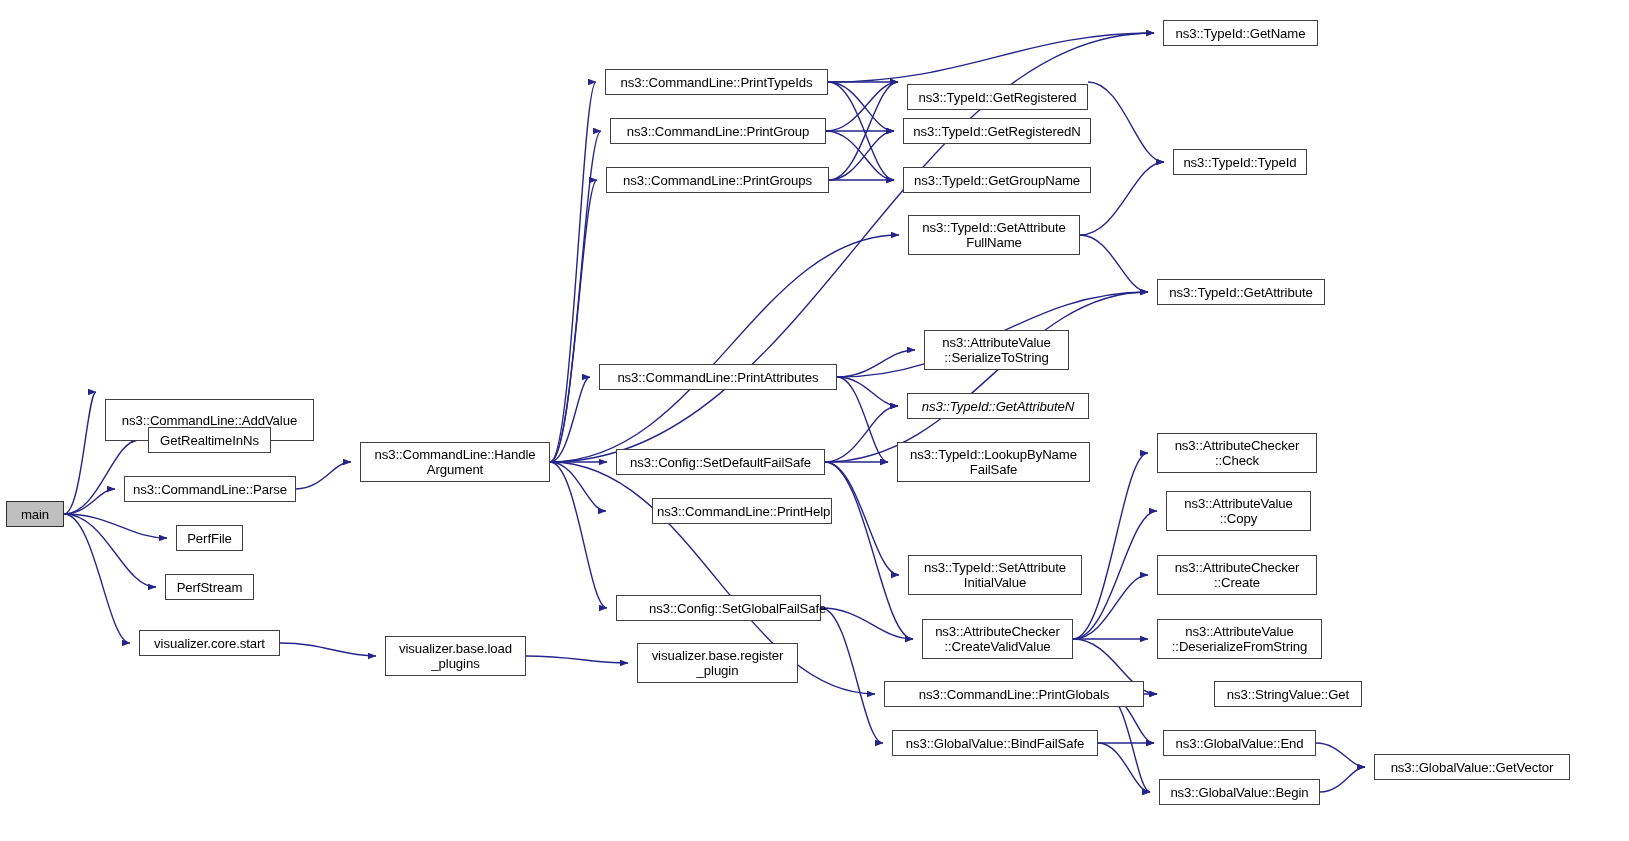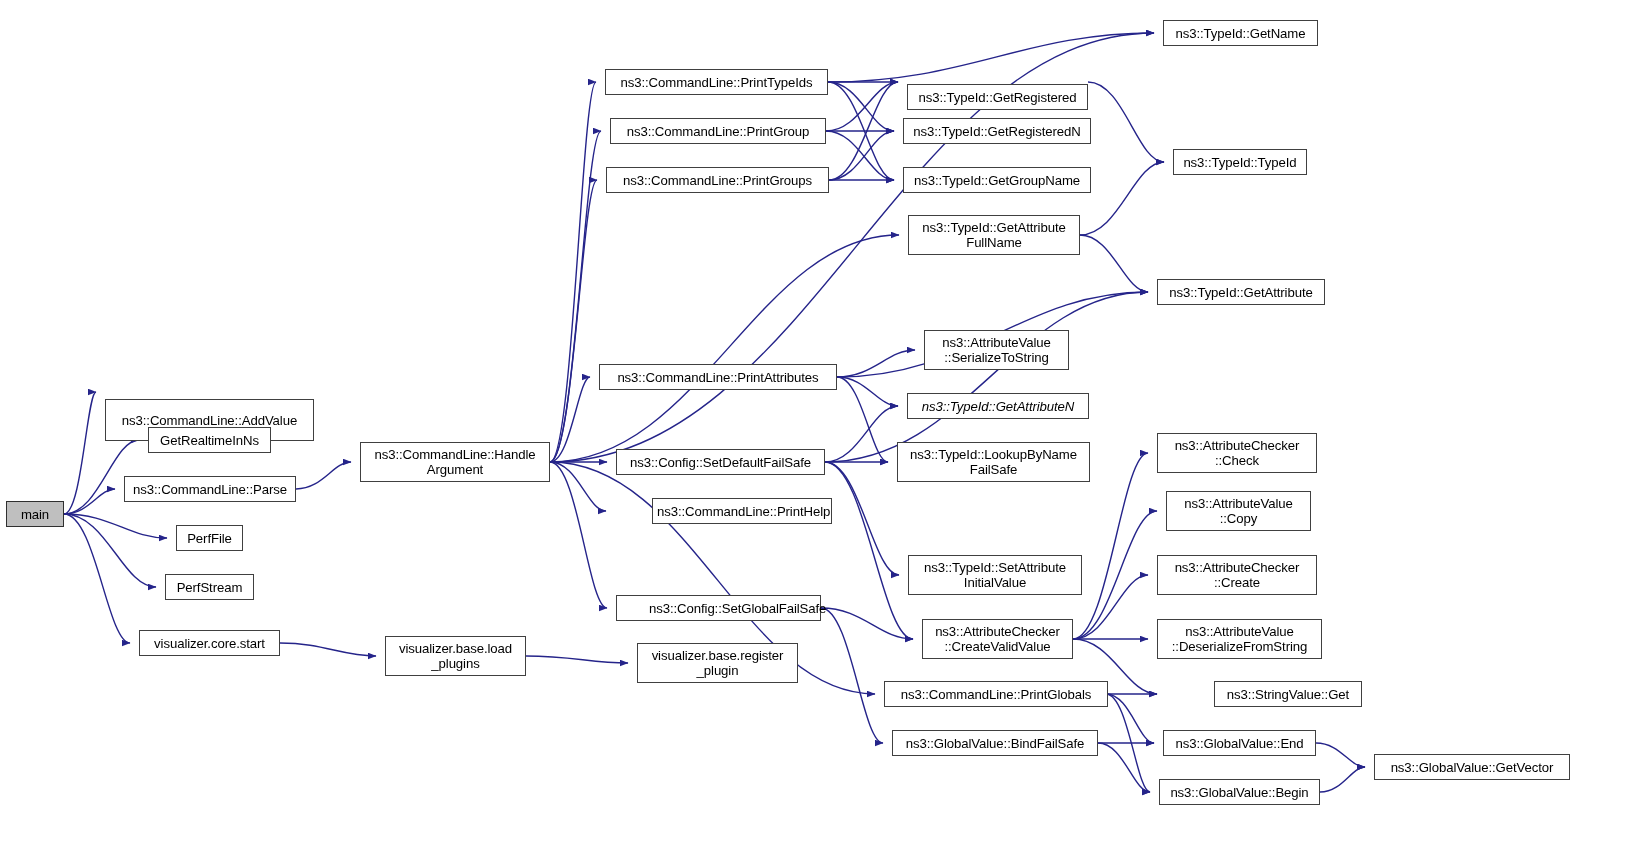--- a/index.html
+++ b/index.html
@@ -113,21 +113,21 @@
 _plugin</span></div>
       <div class="node" style="left: 360px; top: 442px; width: 190px; height: 40px;"><span class="lbl">ns3::CommandLine::Handle
 Argument</span></div>
       <div class="node" style="left: 605px; top: 69px; width: 223px; height: 26px;"><span class="lbl">ns3::CommandLine::PrintTypeIds</span></div>
       <div class="node" style="left: 610px; top: 118px; width: 216px; height: 26px;"><span class="lbl">ns3::CommandLine::PrintGroup</span></div>
       <div class="node" style="left: 606px; top: 167px; width: 223px; height: 26px;"><span class="lbl">ns3::CommandLine::PrintGroups</span></div>
       <div class="node" style="left: 599px; top: 364px; width: 238px; height: 26px;"><span class="lbl">ns3::CommandLine::PrintAttributes</span></div>
       <div class="node" style="left: 616px; top: 449px; width: 209px; height: 26px;"><span class="lbl">ns3::Config::SetDefaultFailSafe</span></div>
       <div class="node" style="left: 615px; top: 498px; width: 180px; height: 26px; margin-left: 37px;"><span class="lbl">ns3::CommandLine::PrintHelp</span></div>
       <div class="node" style="left: 616px; top: 595px; width: 205px; height: 26px; padding-left: 32px;"><span class="lbl">ns3::Config::SetGlobalFailSafe</span></div>
-      <div class="node" style="left: 884px; top: 681px; width: 224px; height: 26px;"><span class="lbl">ns3::CommandLine::PrintGlobals</span></div>
+      <div class="node" style="left: 884px; top: 681px; width: 260px; height: 26px;"><span class="lbl">ns3::CommandLine::PrintGlobals</span></div>
       <div class="node" style="left: 892px; top: 730px; width: 206px; height: 26px;"><span class="lbl">ns3::GlobalValue::BindFailSafe</span></div>
       <div class="node" style="left: 907px; top: 84px; width: 181px; height: 26px;"><span class="lbl">ns3::TypeId::GetRegistered</span></div>
       <div class="node" style="left: 903px; top: 118px; width: 188px; height: 26px;"><span class="lbl">ns3::TypeId::GetRegisteredN</span></div>
       <div class="node" style="left: 903px; top: 167px; width: 188px; height: 26px;"><span class="lbl">ns3::TypeId::GetGroupName</span></div>
       <div class="node" style="left: 908px; top: 215px; width: 172px; height: 40px;"><span class="lbl">ns3::TypeId::GetAttribute
 FullName</span></div>
       <div class="node" style="left: 924px; top: 330px; width: 145px; height: 40px;"><span class="lbl">ns3::AttributeValue
 ::SerializeToString</span></div>
       <div class="node" style="left: 907px; top: 393px; width: 182px; height: 26px; font-style: italic;"><span class="lbl">ns3::TypeId::GetAttributeN</span></div>
       <div class="node" style="left: 897px; top: 442px; width: 193px; height: 40px;"><span class="lbl">ns3::TypeId::LookupByName

